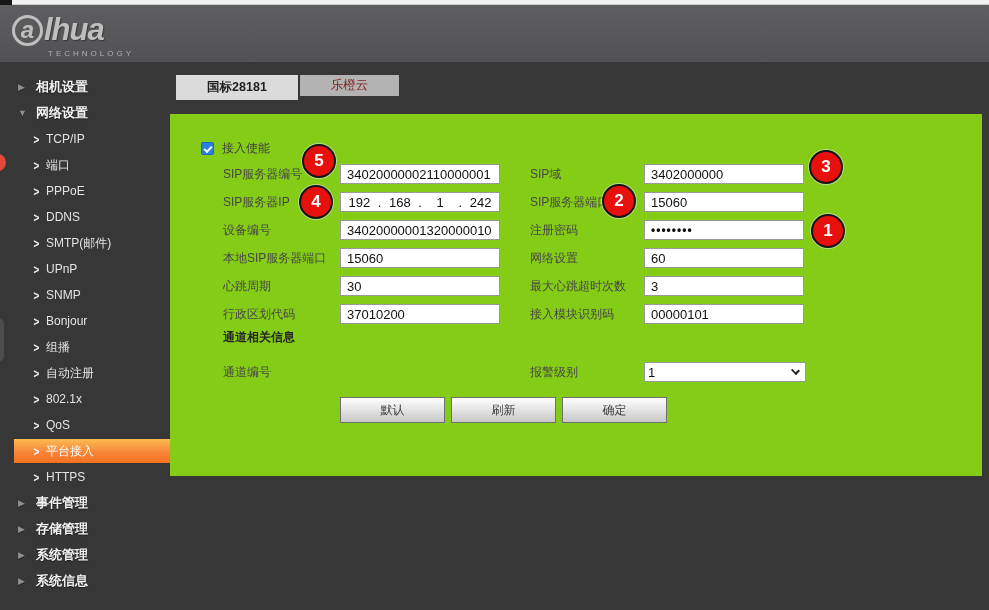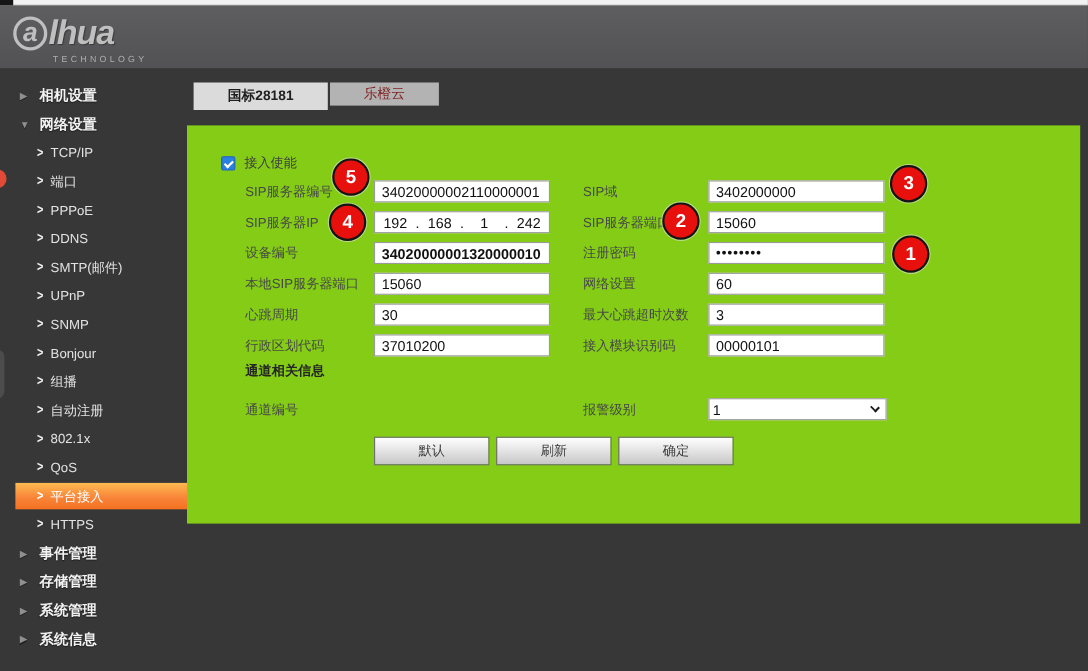--- a/index.html
+++ b/index.html
@@ -204,21 +204,21 @@
     <span class="oct">168</span>
     <span class="dot">.</span>
     <span class="oct">1</span>
     <span class="dot">.</span>
     <span class="oct">242</span>
   </div>
   <span class="field-label" style="left:360px;top:78px">SIP服务器端口</span>
   <input class="inp" style="left: 474px; top: 78px;" value="15060">
 
   <span class="field-label" style="left:53px;top:106px">设备编号</span>
-  <input class="inp" style="left: 170px; top: 106px; font-weight: bold;" value="34020000001320000010">
+  <input class="inp" style="left: 170px; top: 106px;" value="34020000001320000010">
   <span class="field-label" style="left:360px;top:106px">注册密码</span>
   <input class="inp pwd" style="left: 474px; top: 106px;" value="••••••••">
 
   <span class="field-label" style="left:53px;top:134px">本地SIP服务器端口</span>
   <input class="inp" style="left: 170px; top: 134px;" value="15060">
   <span class="field-label" style="left:360px;top:134px">网络设置</span>
   <input class="inp" style="left: 474px; top: 134px;" value="60">
 
   <span class="field-label" style="left:53px;top:162px">心跳周期</span>
   <input class="inp" style="left: 170px; top: 162px;" value="30">

